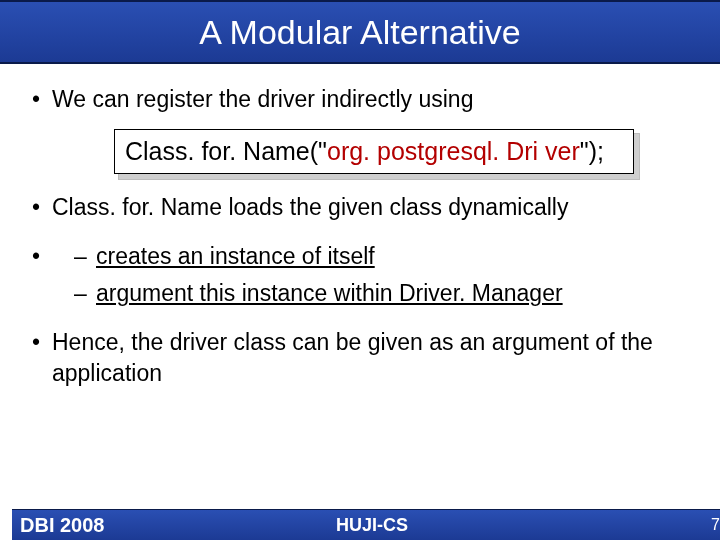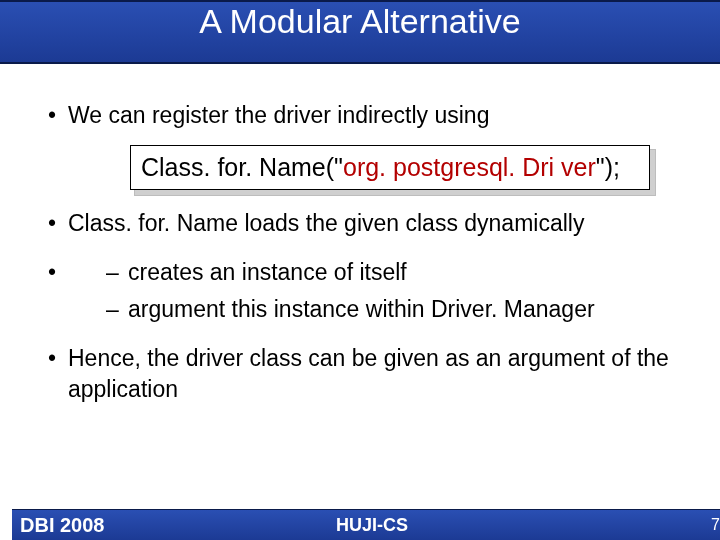--- a/index.html
+++ b/index.html
@@ -13,39 +13,40 @@
     position: relative;
   }
 
   .title-band {
     width: 100%;
     height: 60px;
     background: linear-gradient(#2a4fb3, #1c3a94);
     border-top: 2px solid #0a1a4a;
     border-bottom: 2px solid #0a1a4a;
     display: flex;
+    align-items: center;
     justify-content: center;
   }
   .title-band h1 {
     margin: 0;
     color: #ffffff;
     font-size: 34px;
     font-weight: normal;
   }
 
   .content {
     padding: 20px 30px 0 30px;
     font-size: 23px;
     color: #000000;
     line-height: 1.35;
   }
   .content ul {
     list-style: none;
     padding-left: 0;
-    margin: 16px;
+    margin: 0;
   }
   .content > ul > li {
     margin-bottom: 18px;
     padding-left: 22px;
     position: relative;
   }
   .content > ul > li::before {
     content: "•";
     position: absolute;
     left: 2px;
@@ -73,20 +74,21 @@
     padding: 6px 10px 6px 10px;
     font-size: 25px;
     line-height: 1.25;
   }
   .code-red { color: #b30000; text-align: center; }
 
   .sublist {
     list-style: none;
     padding-left: 0;
     margin: 6px 0 0 0;
+    text-decoration: underline;
   }
   .sublist li {
     margin: 6px 0 6px 22px;
     padding-left: 22px;
     position: relative;
   }
   .sublist li::before {
     content: "–";
     position: absolute;
     left: 0;

